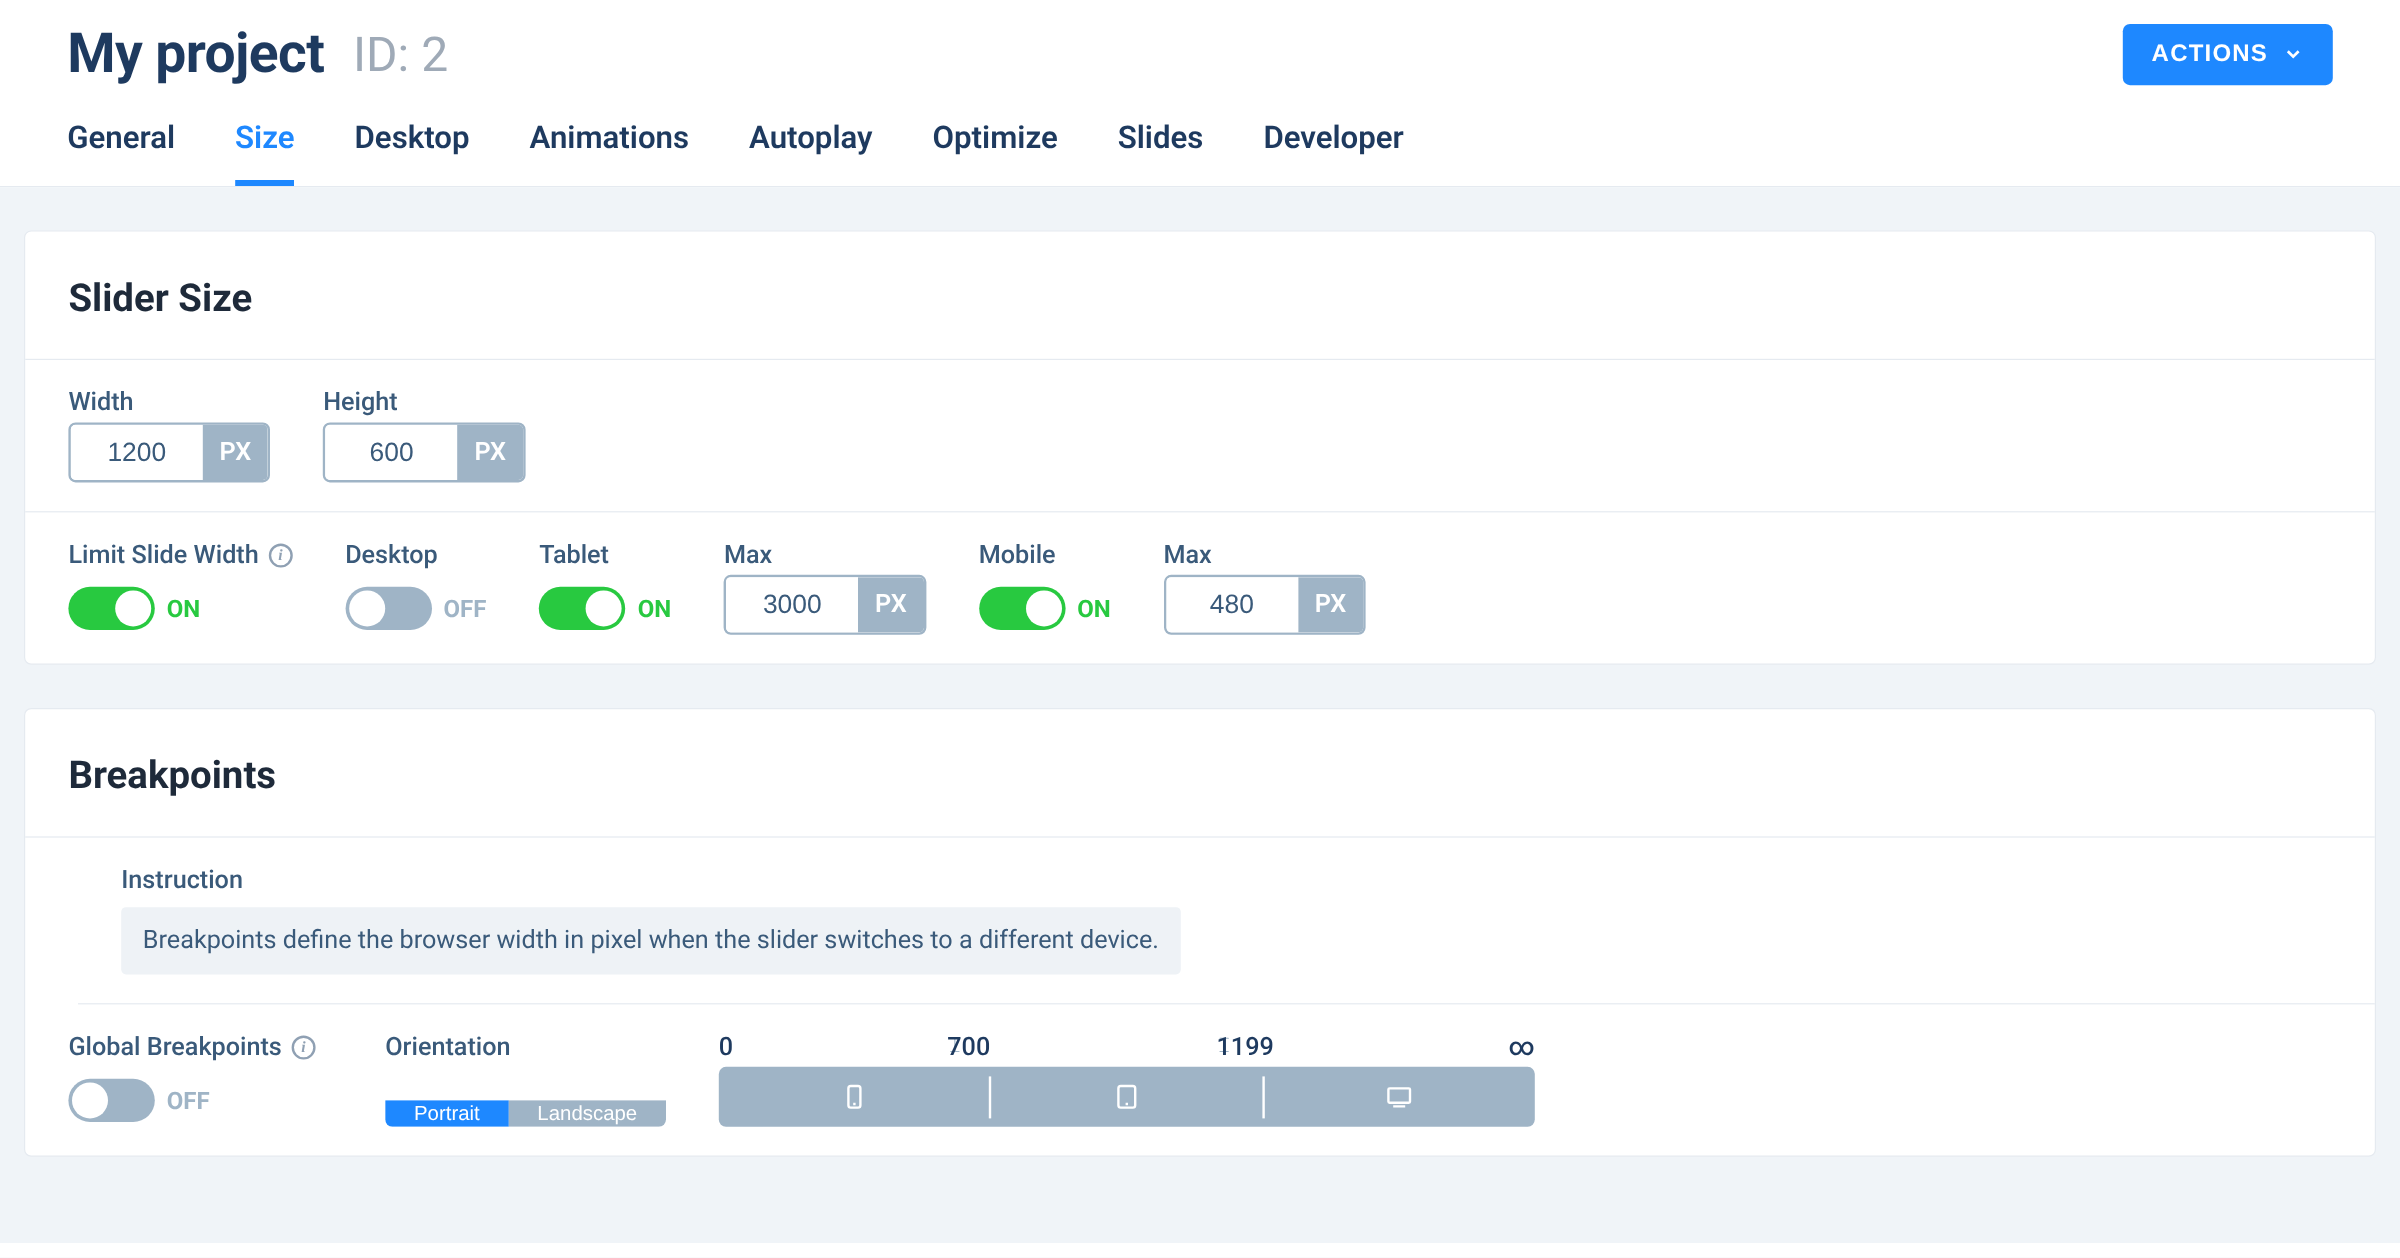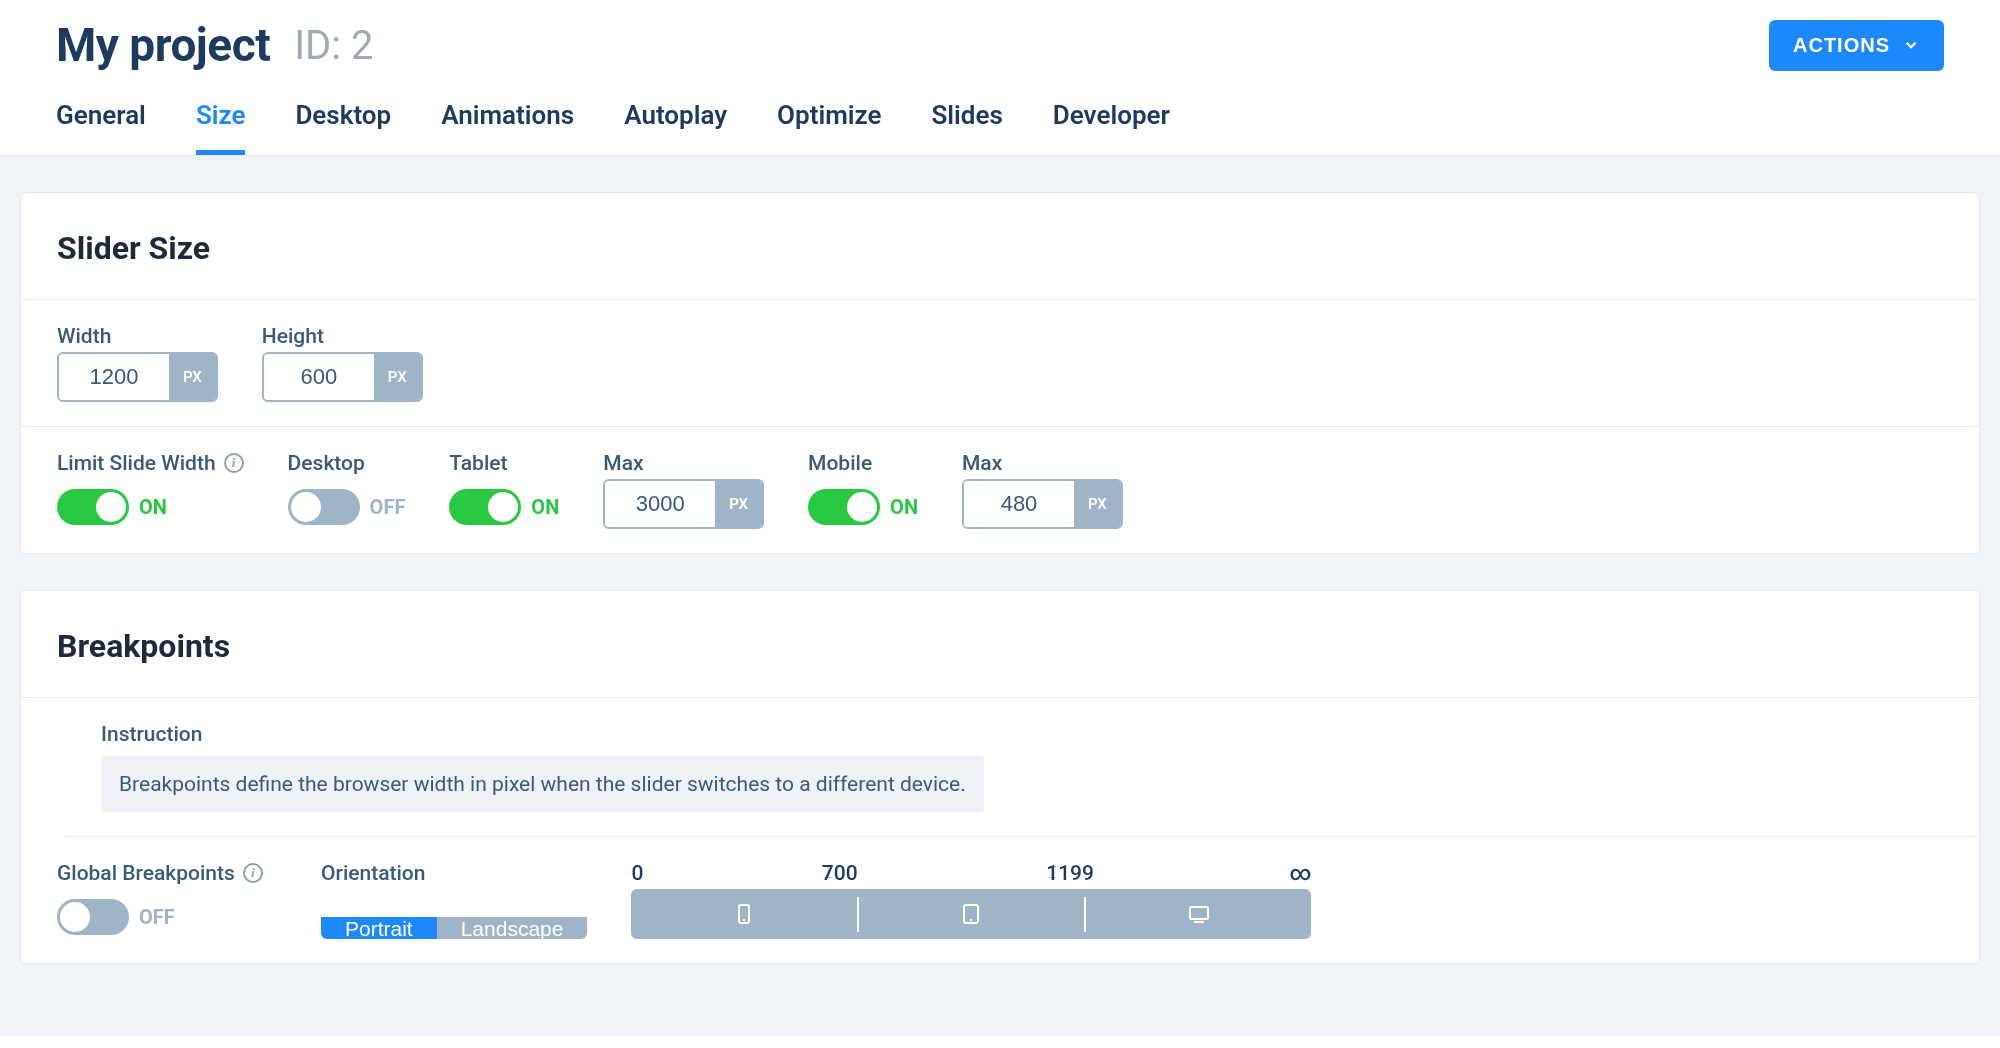--- a/index.html
+++ b/index.html
@@ -25,39 +25,39 @@
 
 .panel-row { display: flex; gap: 44px; padding: 24px 36px; border-bottom: 1px solid #e5eaf0; align-items: flex-start; }
 .panel-row:last-child { border-bottom: none; }
 
 .field { display: flex; flex-direction: column; gap: 4px; }
 .field-label { font-size: 21px; font-weight: 500; color: #3a5a7a; display: flex; align-items: center; gap: 8px; }
 .field-label .info { width: 20px; height: 20px; border: 2px solid #8fa0b3; border-radius: 50%; display: inline-flex; align-items: center; justify-content: center; font-size: 13px; color: #8fa0b3; font-weight: 700; font-style: italic; font-family: Georgia, serif; }
 
 .unit-input { display: flex; border: 2px solid #9fb4c6; border-radius: 6px; overflow: hidden; height: 50px; }
 .unit-input input { border: none; width: 110px; text-align: center; font-size: 22px; font-weight: 500; color: #3a5a7a; outline: none; }
-.unit-input .unit { background: #9fb4c6; color: #fff; font-size: 15px; font-weight: 600; display: flex; align-items: center; justify-content: center; padding: 0 14px; }
+.unit-input .unit { background: #9fb4c6; color: #fff; font-size: 21px; font-weight: 600; display: flex; align-items: center; justify-content: center; padding: 0 14px; }
 
 .toggle-wrap { display: flex; align-items: center; gap: 10px; }
 .toggle { position: relative; width: 72px; height: 36px; border-radius: 18px; cursor: pointer; transition: background 0.2s; }
 .toggle.on { background: #28c940; }
 .toggle.off { background: #9fb4c6; }
 .toggle .knob { position: absolute; top: 3px; width: 30px; height: 30px; background: #fff; border-radius: 50%; transition: left 0.2s; }
 .toggle.on .knob { left: 39px; }
 .toggle.off .knob { left: 3px; }
 .toggle-state { font-size: 20px; font-weight: 700; }
 .toggle-state.on { color: #28c940; }
 .toggle-state.off { color: #9fb4c6; }
 
 .field.toggle-field { gap: 14px; }
 
 .instruction-box { background: #eef2f6; color: #3a5a7a; font-size: 21px; padding: 16px 18px; border-radius: 4px; width: fit-content; }
 
 .orientation-group { display: flex; border-radius: 6px; overflow: hidden; height: 50px; }
-.orientation-btn { border: none; padding: 0 24px; font-size: 21px; font-weight: 500; cursor: pointer; margin-top: 28px; }
+.orientation-btn { border: none; padding: 0 24px; font-size: 17px; font-weight: 500; cursor: pointer; margin-top: 28px; }
 .orientation-btn.active { background: #1e88ff; color: #fff; }
 .orientation-btn.inactive { background: #9fb4c6; color: #fff; }
 
 .bp-track-wrap { flex: 1; max-width: 680px; }
 .bp-labels { position: relative; height: 28px; font-size: 21px; color: #1e3a5f; font-weight: 500; }
 .bp-labels span { position: absolute; }
 .bp-labels .edit-cursor { color: #9fb4c6; margin-right: 4px; font-size: 18px; }
 .bp-track { display: flex; height: 50px; background: #9fb4c6; border-radius: 6px; position: relative; }
 .bp-seg { flex: 1; display: flex; align-items: center; justify-content: center; color: #fff; }
 .bp-div { width: 2px; background: #fff; height: 70%; align-self: center; }

